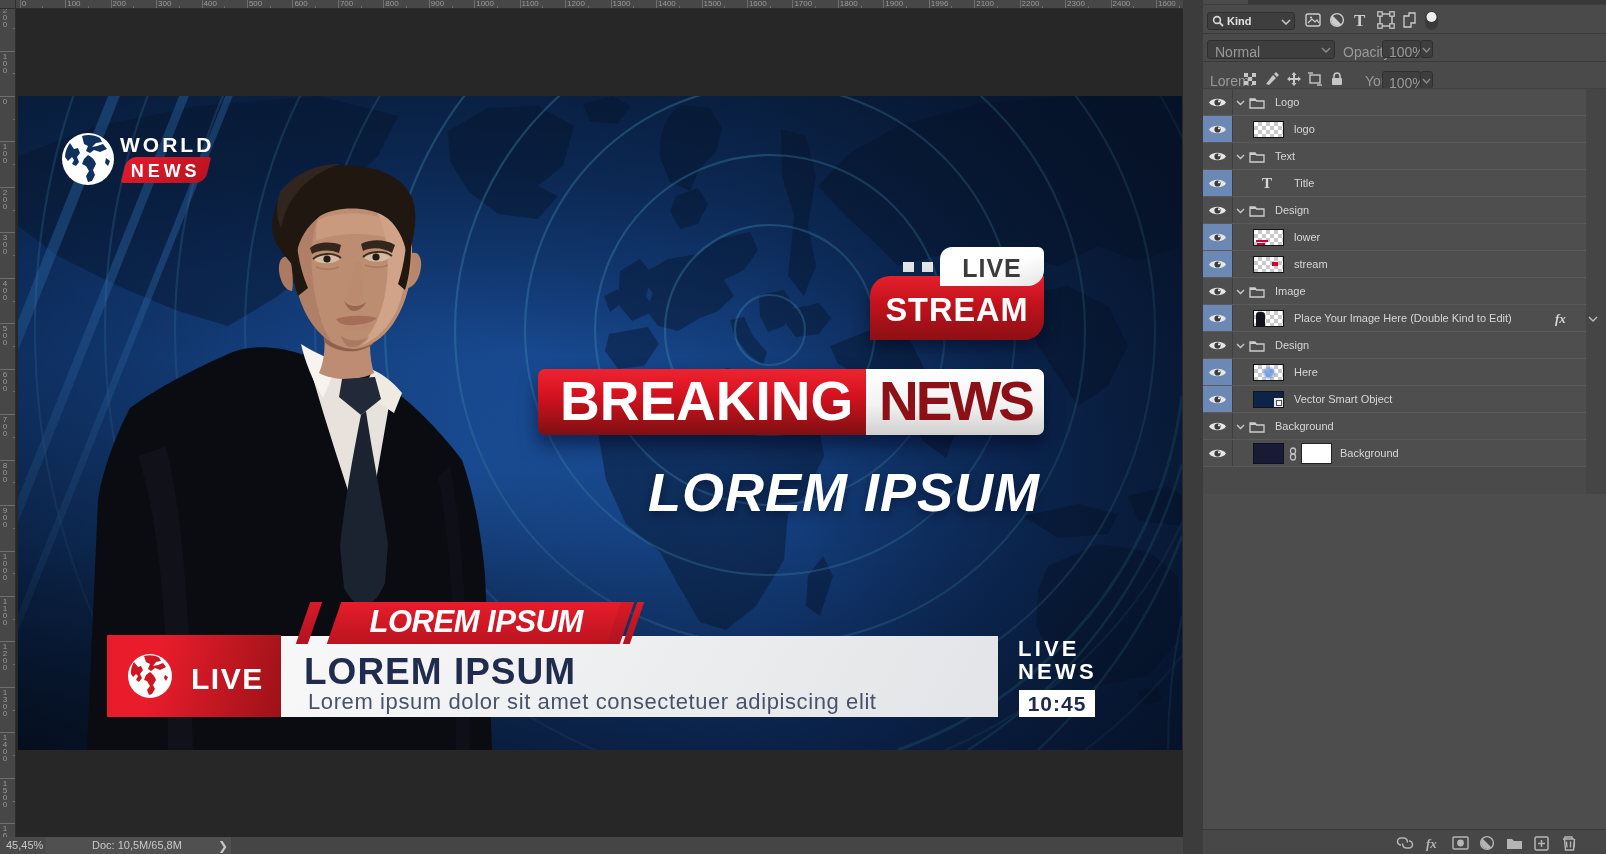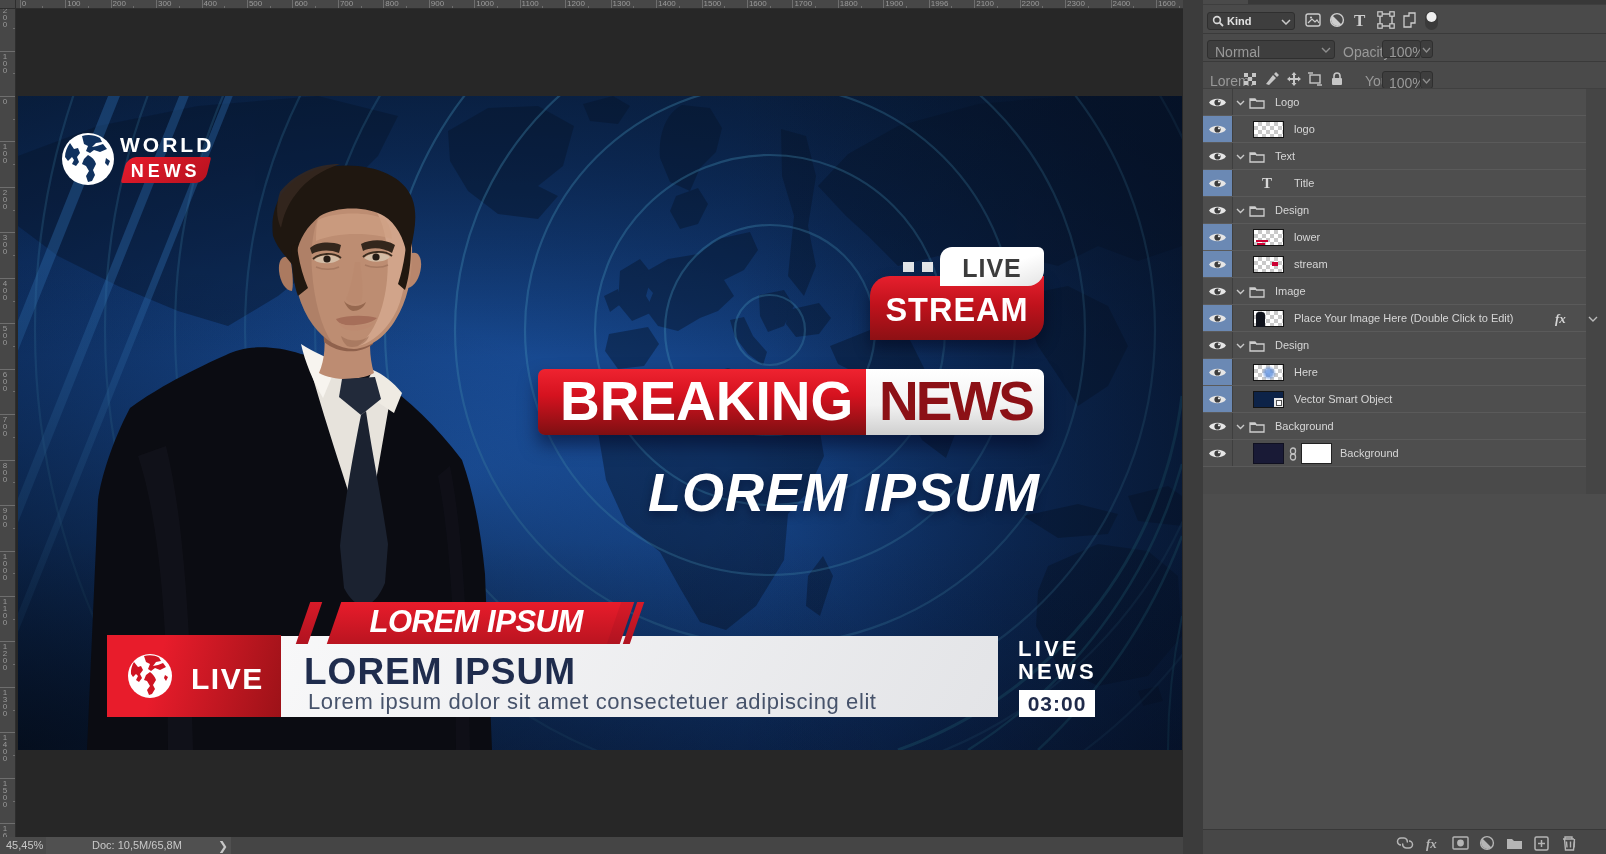--- a/index.html
+++ b/index.html
@@ -276,21 +276,21 @@
       <div id="ltTag">
         <div class="slash" style="left:-17px;top:0;width:12px"></div>
         <div id="ltTagBody">
             <span>LOREM IPSUM</span>
           </div>
         <div class="slash" style="left:294px;top:0;width:13px"></div>
         <div class="slash" style="left:310px;top:0;width:6.5px"></div>
       </div>
       <div id="lnews">LIVE<br>NEWS</div>
       <div id="clock">
-          <span>03:00</span>
+          <span>10:45</span>
         </div>
     </div>
     <div id="topRuler">
         <div class="tick" style="left:3.7px;top:0;width:1px;height:9px"></div>
         <div class="rlabel" style="left:5.7px;top:0px">0</div>
         <div class="tick" style="left:26.4px;top:6px;width:1px;height:3px"></div>
         <div class="tick" style="left:49.2px;top:0;width:1px;height:9px"></div>
         <div class="rlabel" style="left:51.2px;top:0px">100</div>
         <div class="tick" style="left:71.9px;top:6px;width:1px;height:3px"></div>
         <div class="tick" style="left:94.6px;top:0;width:1px;height:9px"></div>
@@ -646,21 +646,21 @@
             <svg width="19" height="13" viewBox="0 0 19 13" style="position:absolute;left:5px;top:7px">
               <path d="M1 6.5 C4 1.5 15 1.5 18 6.5 C15 11.5 4 11.5 1 6.5 Z" fill="#e6e6e6"></path>
               <circle cx="9.5" cy="6.5" r="3.1" fill="#3c3c3c"></circle>
               <circle cx="11" cy="5.3" r="1.1" fill="#f5f5f5"></circle>
             </svg>
           </div>
           <div class="eyel"></div>
           <div class="thumb">
             <div style="position:absolute;left:2px;top:1px;width:9px;height:15px;background:#10131c;border-radius:3px 3px 0 0"></div>
           </div>
-          <div class="rlab" style="left:91px">Place Your Image Here (Double Click to Edit)</div>
+          <div class="rlab" style="left:91px">Place Your Image Here (Double Kind to Edit)</div>
           <div style="position:absolute;left:352px;top:6px;color:#d5d5d5;font-style:italic;font-weight:bold;font-size:13px;font-family:'Liberation Serif',serif">fx</div>
           <svg width="10" height="6" viewBox="0 0 10 6" style="position:absolute;left:385px;top:11px">
             <path d="M1 1 L5 5 L9 1" fill="none" stroke="#bbb" stroke-width="1.4"></path>
           </svg>
           <div class="rowdiv"></div>
         </div>
         <div class="row">
           <div class="eyecell">
             <svg width="19" height="13" viewBox="0 0 19 13" style="position:absolute;left:5px;top:7px">
               <path d="M1 6.5 C4 1.5 15 1.5 18 6.5 C15 11.5 4 11.5 1 6.5 Z" fill="#e6e6e6"></path>

